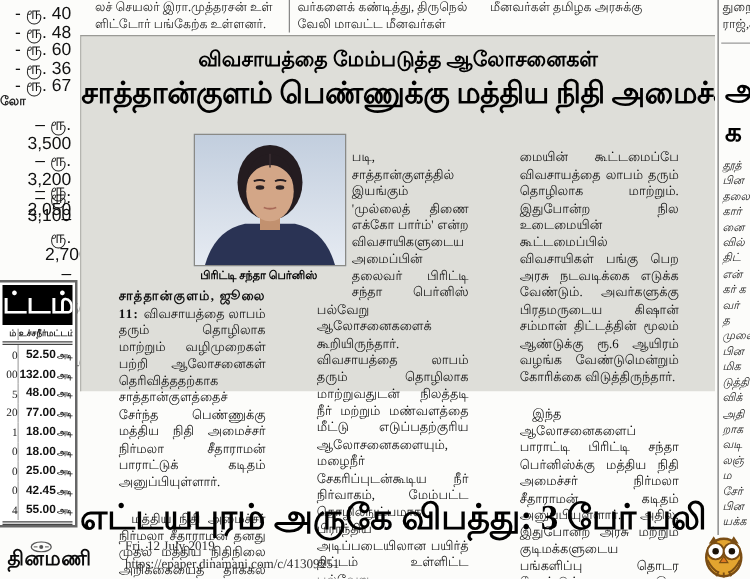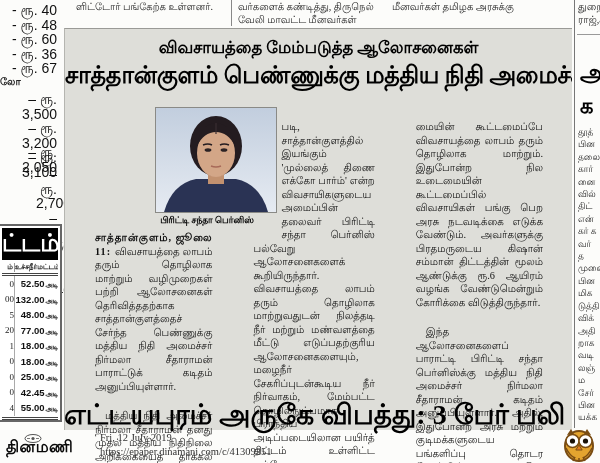--- a/index.html
+++ b/index.html
@@ -11,21 +11,21 @@
   
   .topfrag { position:absolute; top:1px; font-size:10px; line-height:12.5px; color:#222; }
   .topfrag div { white-space:nowrap; overflow:hidden; }
   .tsep { position:absolute; top:0; width:1px; height:26px; background:#888; }
   
   .sb-group { position:absolute; left:0; width:57px; text-align:right;
     font-family:"Liberation Sans", sans-serif; font-size:14px; line-height:14.5px; color:#111; }
   .sb-label { position:absolute; left:0; font-size:10px; font-weight:bold; color:#222; }
   
   .article {
-    position:absolute; left:64px; top:28px; width:508px; height:402px;
+    position:absolute; left:64px; top:28px; width:508px; height:285px;
     background:#dedeD9; border-top:1px solid #9a9a96; border-left:1px solid #b5b5b0;
   }
   .kicker { margin-top:9px; text-align:center; font-size:16.5px; font-weight:bold; color:#000; }
   .headline { margin-top:3px; text-align:center; font-size:24px; font-weight:bold;
     letter-spacing:-0.3px; color:#000; white-space:nowrap; overflow:hidden; }
   .cols { position:absolute; left:14px; top:75px; width:480px; display:flex; gap:9px; }
   .col { font-size:10.3px; line-height:13.5px; text-align:justify; color:#101010; }
   .col-1 { width:154px; } .col-2 { width:158px; } .col-3 { width:164px; }
   .col p { margin:16px; }
   .col p + p { text-indent:10px; }
@@ -60,30 +60,31 @@
     color:#222; align-self:stretch; display:flex; align-items:center; justify-content:flex-end; }
   .wt-val { flex:1; text-align:right; font-size:9.5px; font-weight:bold; color:#111;
     font-family:"Liberation Sans", sans-serif; white-space:nowrap; }
   .wt-unit { font-size:6.5px; font-weight:bold; margin-left:1px; }
   .wt-bottom { border-top:3px double #444; height:2px; margin-top:1px; }
   
   .vrule { position:absolute; left:574px; top:0; width:1px; height:428px; background:#777; }
   .hrule-r { position:absolute; left:577px; top:34px; width:23px; height:1px; background:#999; }
   .rbig { position:absolute; left:580px; font-weight:bold; color:#000; }
   .rfrags { position:absolute; left:578px; top:126px; width:22px; font-size:9px;
-    line-height:12.4px; color:#222; }
+    line-height:12.4px; color:#222;font-style:italic; }
   .rfrags div { white-space:nowrap; overflow:hidden; }
   .owl { position:absolute; left:561px; top:426px; }
 </style>
 </head>
 <body>
 
 <div class="page">
 
   <div class="topfrag" style="left:76px; width:152px;">
+    <div>லச் செயலர் இரா.முத்தரசன் உள்</div>
     <div>ளிட்டோர் பங்கேற்க உள்ளனர்.</div>
   </div>
   <div class="tsep" style="left:231px;"></div>
   <div class="topfrag" style="left:238px; width:148px;">
     <div>வர்களைக் கண்டித்து, திருநெல்</div>
     <div>வேலி மாவட்ட மீனவர்கள்</div>
   </div>
   <div class="topfrag" style="left:392px; width:160px;">
     <div>மீனவர்கள் தமிழக அரசுக்கு</div>
   </div>

